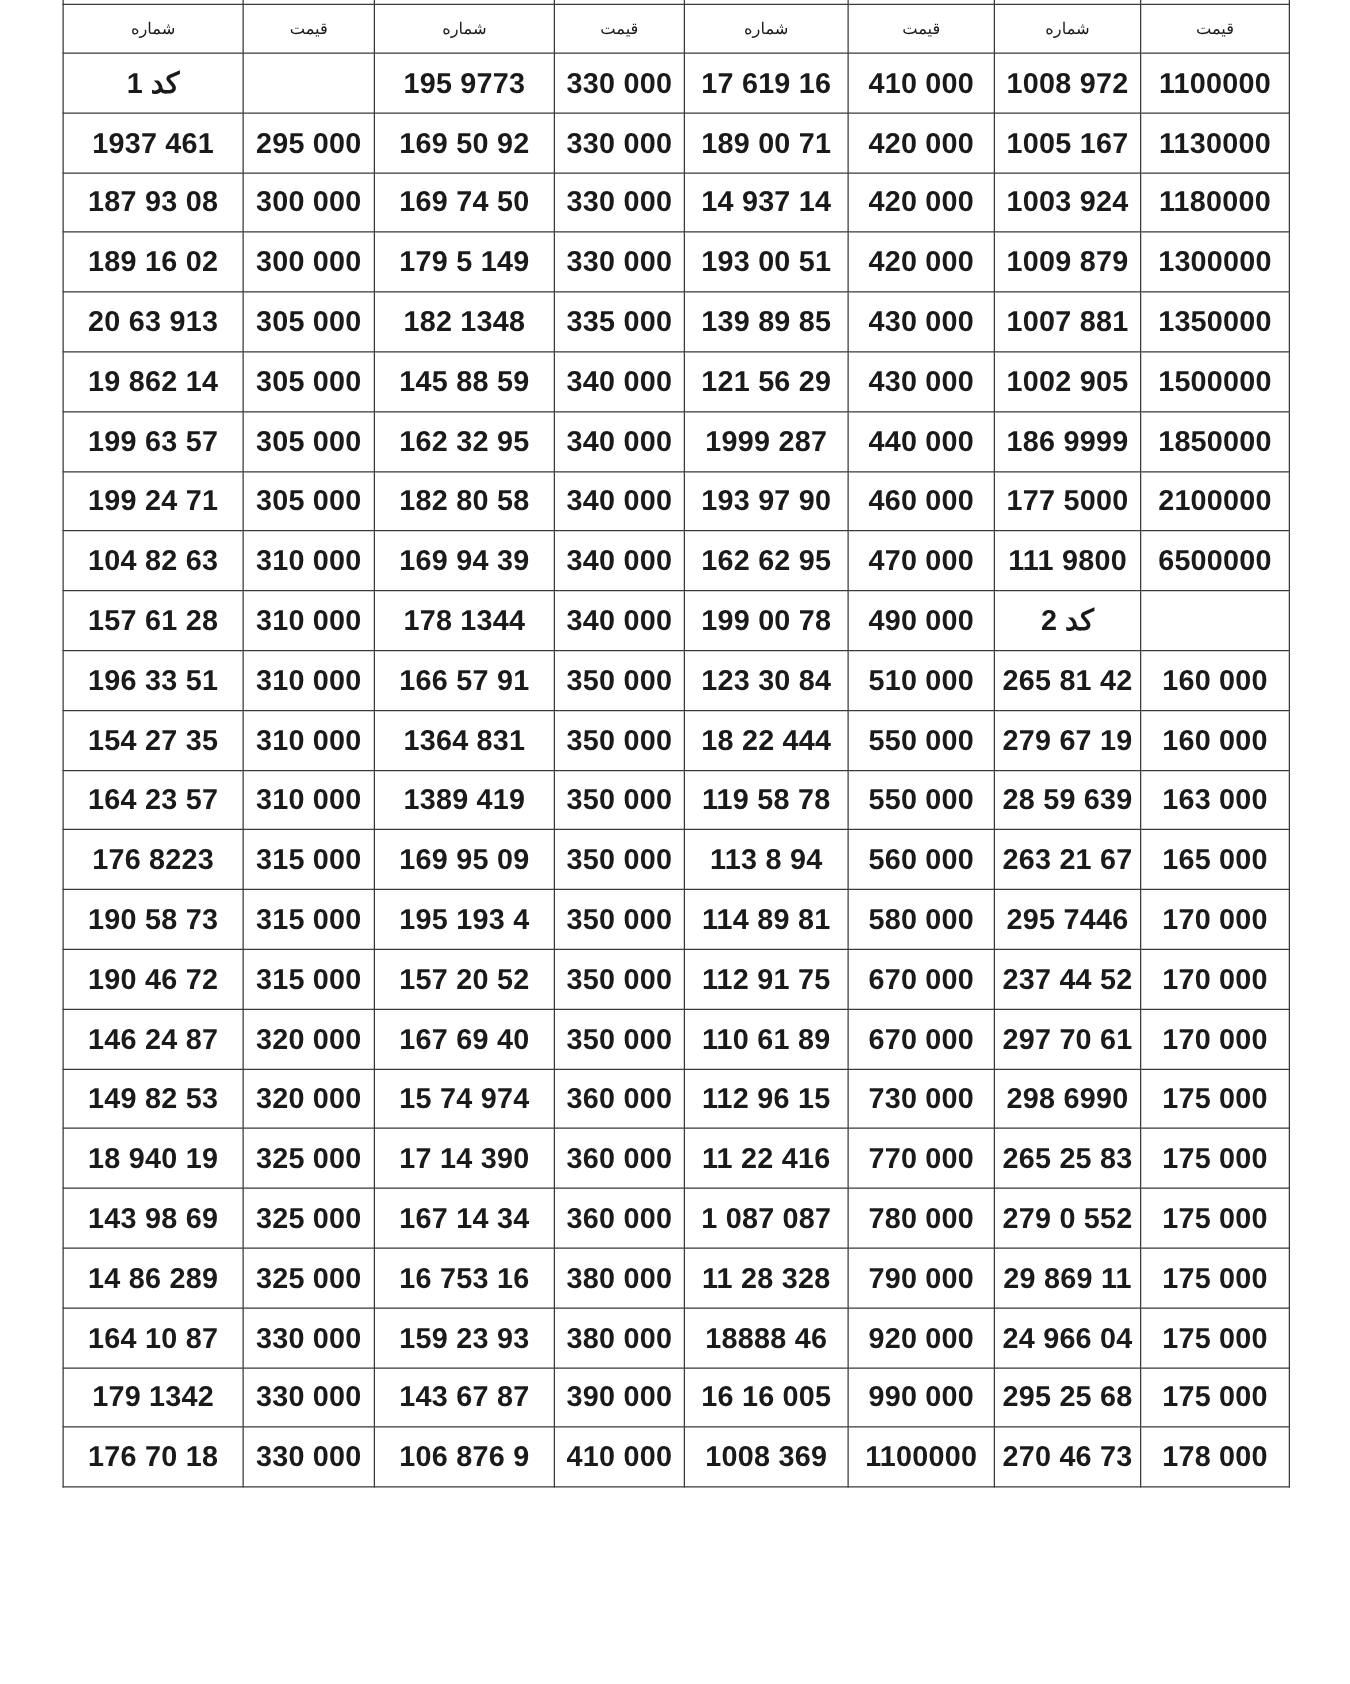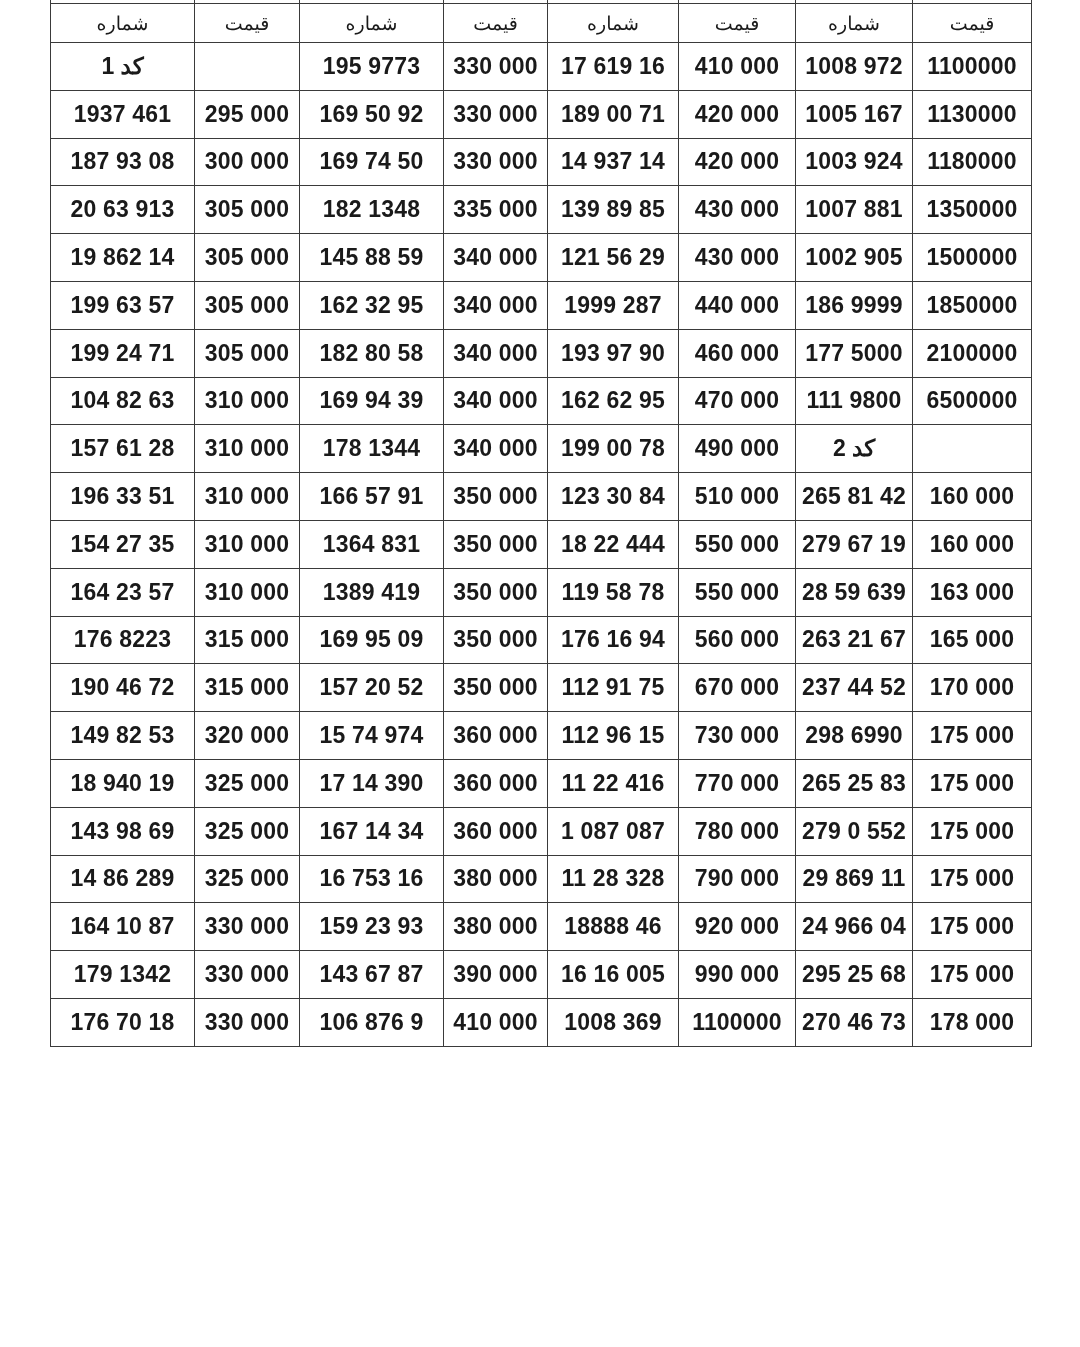--- a/index.html
+++ b/index.html
@@ -1,20 +1,20 @@
 <!DOCTYPE html>
 <html><head>
 <meta charset="utf-8">
 <style>
   html, body { margin: 0; padding: 0; background: #ffffff; }
   body { width: 1080px; height: 1347px; position: relative; overflow: hidden; font-family: "Liberation Sans", sans-serif; }
   .table-wrap { position: absolute; left: 50px; top: -38px; width: 981px; }
   table { border-collapse: collapse; width: 981px; table-layout: fixed; }
   td, th { border: 1.5px solid #3a3a3a; text-align: center; padding: 0; color: #1a1a1a; }
-  th { height: 38px; font-family: "DejaVu Serif", serif; font-weight: normal; font-size: 19px; }
+  th { height: 38px; font-family: "DejaVu Serif", serif; font-weight: normal; font-size: 13px; }
   td { height: 46.8px; font-weight: bold; font-size: 23px; letter-spacing: 0.2px; white-space: nowrap; }
   tr.top-cut td { height: 40px; }
   col.c-num-a { width: 144px; } col.c-price-a { width: 105px; }
   col.c-num-b { width: 144px; } col.c-price-b { width: 104px; }
   col.c-num-c { width: 131px; } col.c-price-c { width: 117px; }
   col.c-num-d { width: 117px; } col.c-price-d { width: 119px; }
   .code-label { direction: rtl; unicode-bidi: plaintext; }
 </style>
 </head>
 <body>
@@ -78,20 +78,30 @@
           <td>187 93 08</td>
           <td>300 000</td>
           <td>169 74 50</td>
           <td>330 000</td>
           <td>14 937 14</td>
           <td>420 000</td>
           <td>1003 924</td>
           <td>1180000</td>
         </tr>
         <tr>
+          <td>189 16 02</td>
+          <td>300 000</td>
+          <td>179 5 149</td>
+          <td>330 000</td>
+          <td>193 00 51</td>
+          <td>420 000</td>
+          <td>1009 879</td>
+          <td>1300000</td>
+        </tr>
+        <tr>
           <td>20 63 913</td>
           <td>305 000</td>
           <td>182 1348</td>
           <td>335 000</td>
           <td>139 89 85</td>
           <td>430 000</td>
           <td>1007 881</td>
           <td>1350000</td>
         </tr>
         <tr>
@@ -172,33 +182,53 @@
           <td>119 58 78</td>
           <td>550 000</td>
           <td>28 59 639</td>
           <td>163 000</td>
         </tr>
         <tr>
           <td>176 8223</td>
           <td>315 000</td>
           <td>169 95 09</td>
           <td>350 000</td>
-          <td>176 16 94</td>
+          <td>113 8 94</td>
           <td>560 000</td>
           <td>263 21 67</td>
           <td>165 000</td>
         </tr>
         <tr>
+          <td>190 58 73</td>
+          <td>315 000</td>
+          <td>195 193 4</td>
+          <td>350 000</td>
+          <td>114 89 81</td>
+          <td>580 000</td>
+          <td>295 7446</td>
+          <td>170 000</td>
+        </tr>
+        <tr>
           <td>190 46 72</td>
           <td>315 000</td>
           <td>157 20 52</td>
           <td>350 000</td>
           <td>112 91 75</td>
           <td>670 000</td>
           <td>237 44 52</td>
+          <td>170 000</td>
+        </tr>
+        <tr>
+          <td>146 24 87</td>
+          <td>320 000</td>
+          <td>167 69 40</td>
+          <td>350 000</td>
+          <td>110 61 89</td>
+          <td>670 000</td>
+          <td>297 70 61</td>
           <td>170 000</td>
         </tr>
         <tr>
           <td>149 82 53</td>
           <td>320 000</td>
           <td>15 74 974</td>
           <td>360 000</td>
           <td>112 96 15</td>
           <td>730 000</td>
           <td>298 6990</td>

